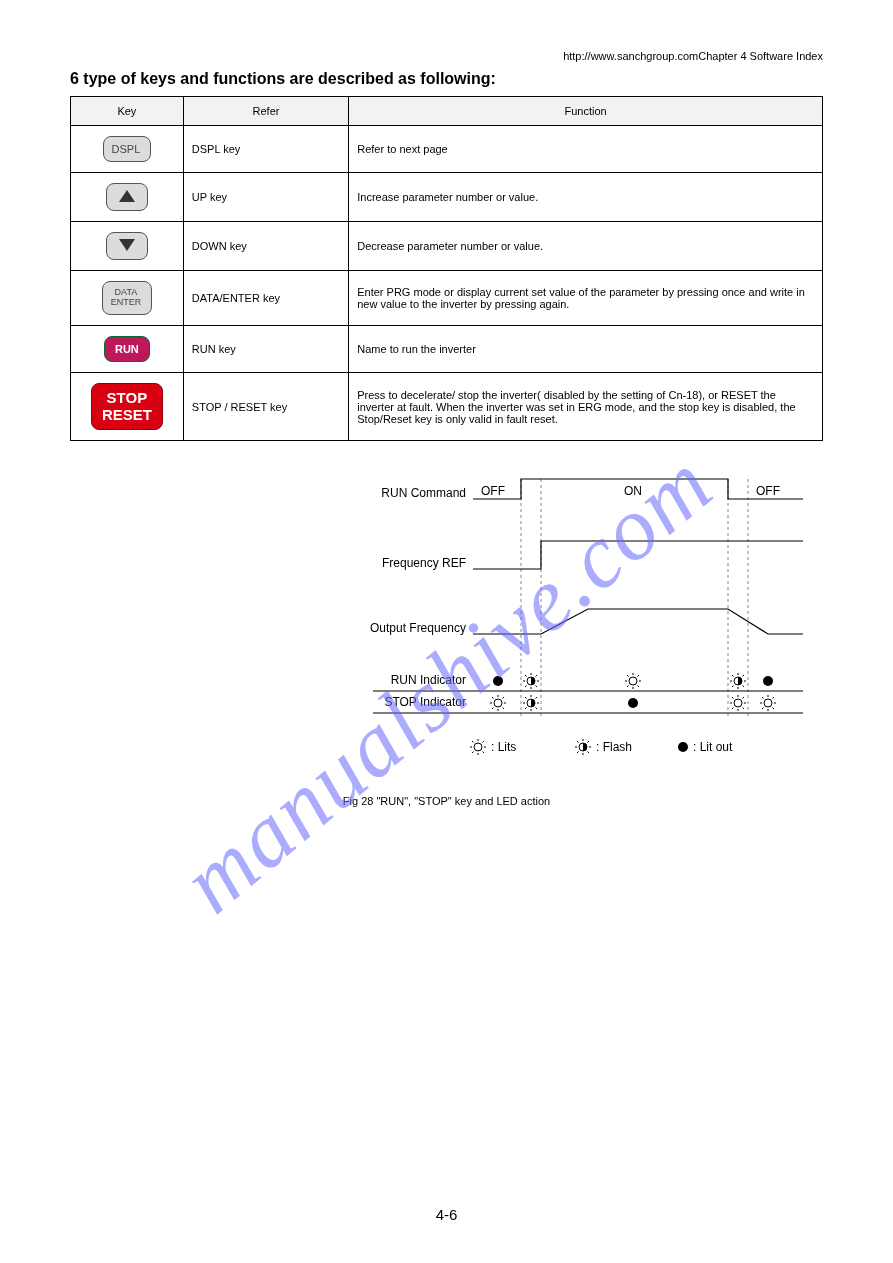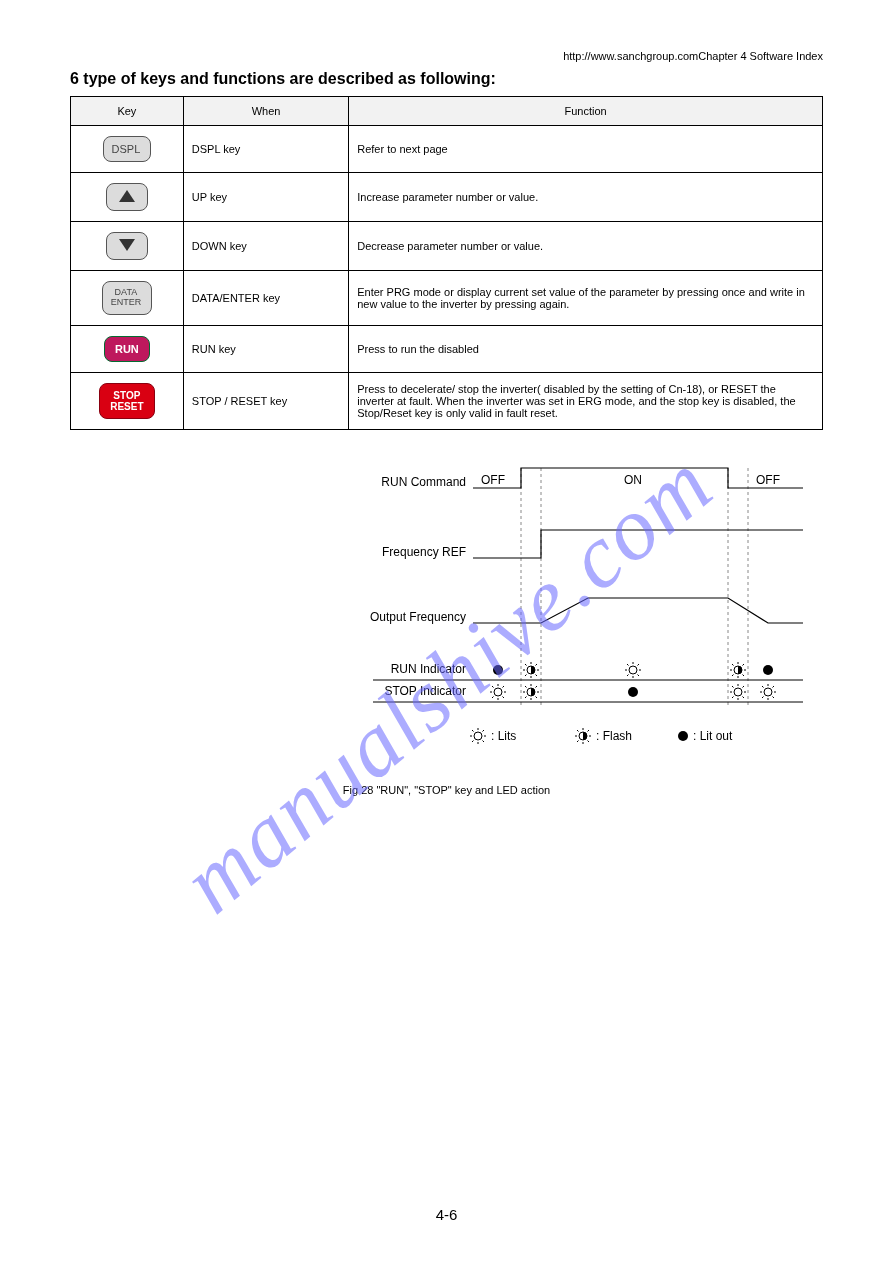--- a/index.html
+++ b/index.html
@@ -72,21 +72,21 @@
     background: #be185d;
     border: 1px solid #046a31;
     color: #fff;
     font-weight: bold;
   }
   .key-red {
     background: #d90012;
     border: 1px solid #8a0010;
     color: #fff;
     font-weight: bold;
-    font-size: 10px;
+    font-size: 15px;
   }
   .tri-up, .tri-down {
     width: 0; height: 0; display: inline-block;
   }
   .tri-up { border-left: 8px solid transparent; border-right: 8px solid transparent; border-bottom: 12px solid #333; }
   .tri-down { border-left: 8px solid transparent; border-right: 8px solid transparent; border-top: 12px solid #333; }
   .fig-caption {
     text-align: center;
     font-size: 11px;
     margin-top: 12px;
@@ -132,21 +132,21 @@
 
   <table class="keys">
     <colgroup>
         <col class="c1">
         <col class="c2">
         <col class="c3">
       </colgroup>
     <thead>
       <tr>
         <th>Key</th>
-        <th>When</th>
+        <th>Refer</th>
         <th>Function</th>
       </tr>
     </thead>
     <tbody>
       <tr>
         <td class="icon-cell">
           <span class="key-shape key-grey">DSPL</span>
         </td>
         <td>DSPL key</td>
         <td>Refer to next page</td>
@@ -171,21 +171,21 @@
 ENTER</span>
         </td>
         <td>DATA/ENTER key</td>
         <td>Enter PRG mode or display current set value of the parameter by pressing once and write in new value to the inverter by pressing again.</td>
       </tr>
       <tr>
         <td class="icon-cell">
           <span class="key-shape key-green">RUN</span>
         </td>
         <td>RUN key</td>
-        <td>Press to run the disabled</td>
+        <td>Name to run the inverter</td>
       </tr>
       <tr>
         <td class="icon-cell">
           <span class="key-shape key-red" style="white-space:pre;">STOP
 RESET</span>
         </td>
         <td>STOP / RESET key</td>
         <td>Press to decelerate/ stop the inverter( disabled by the setting of Cn-18), or RESET the inverter at fault. When the inverter was set in ERG mode, and the stop key is disabled, the Stop/Reset key is only valid in fault reset.</td>
       </tr>
     </tbody>

